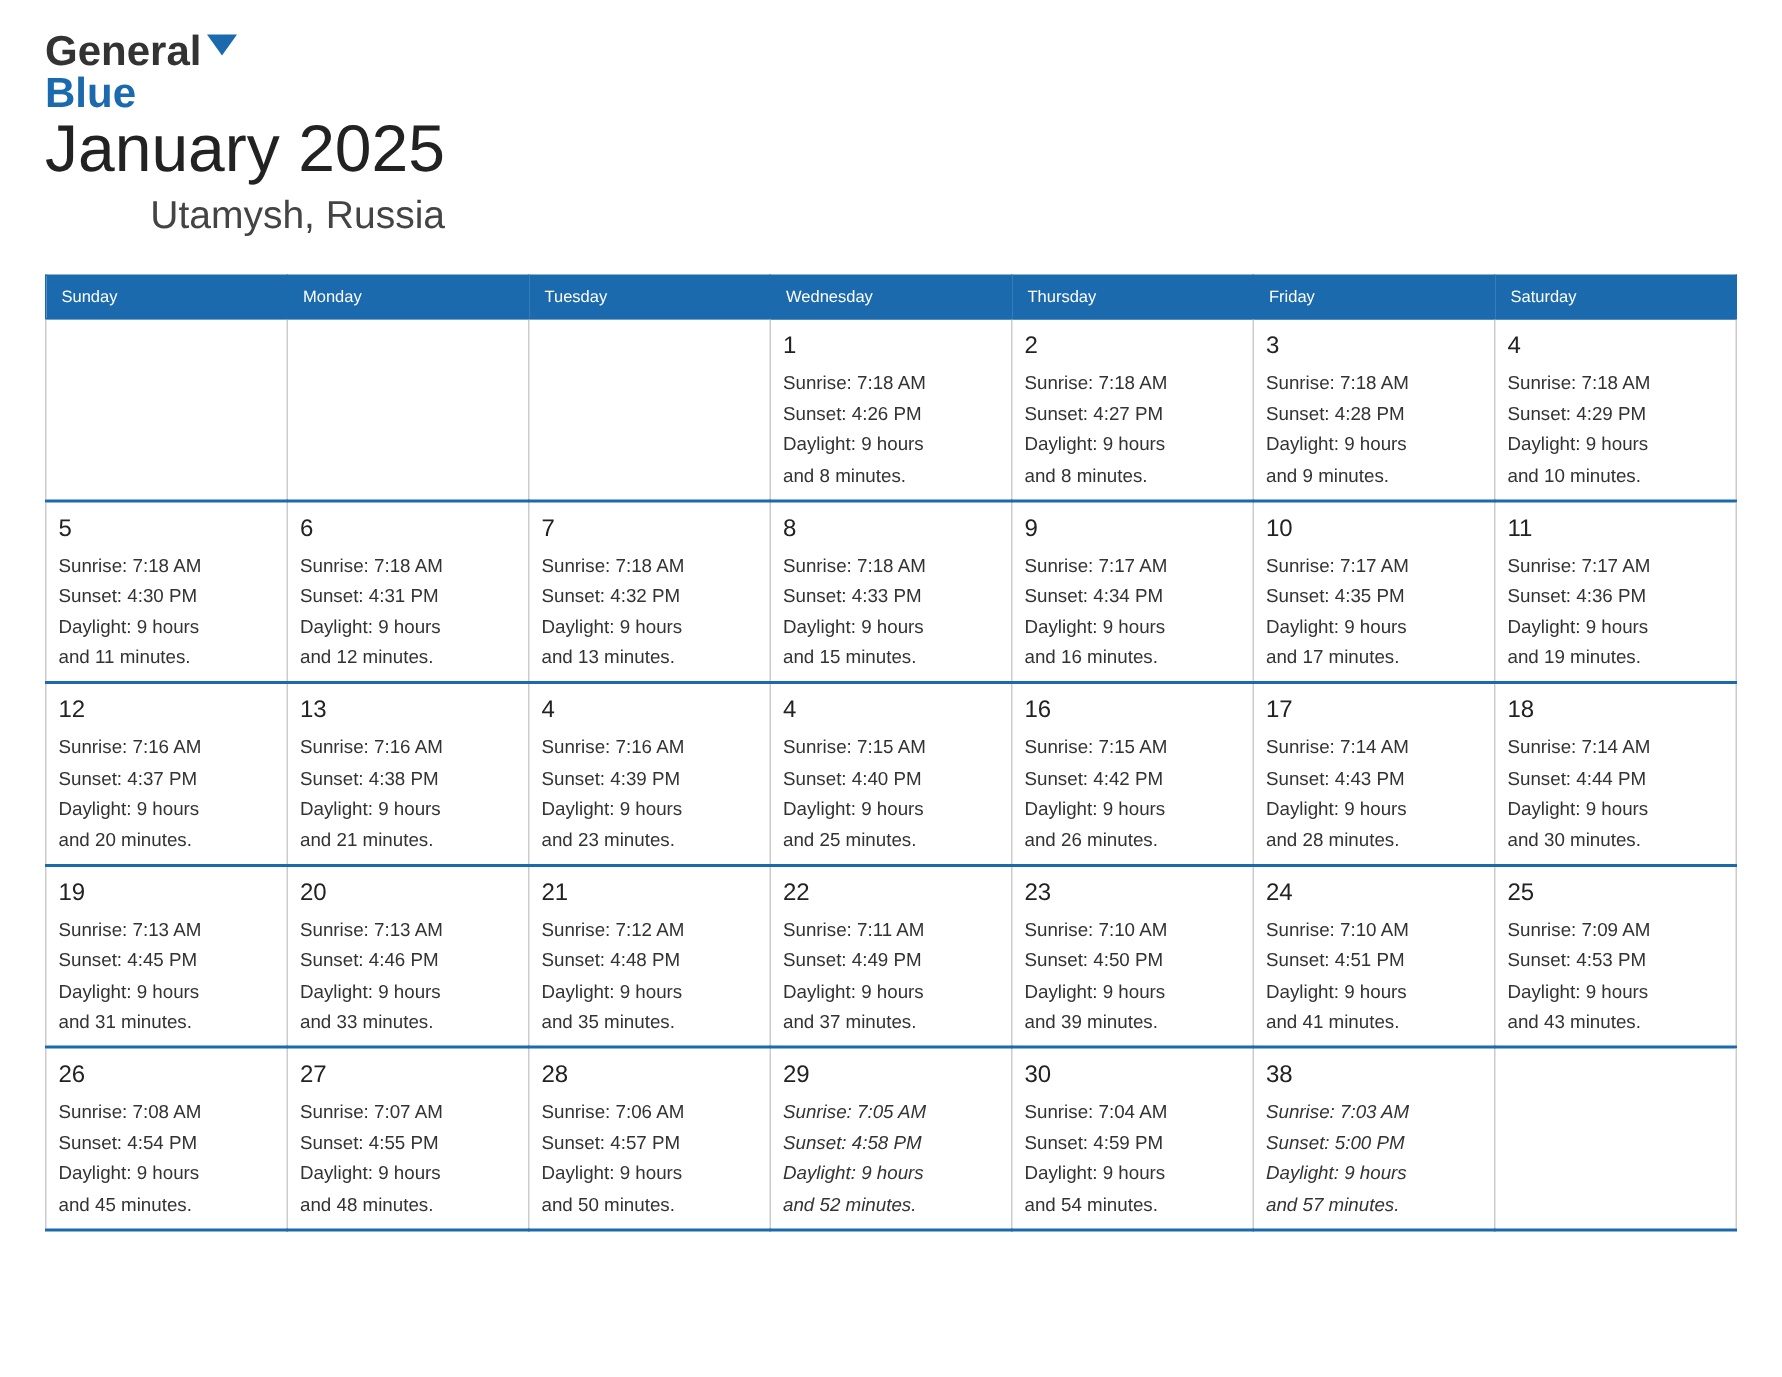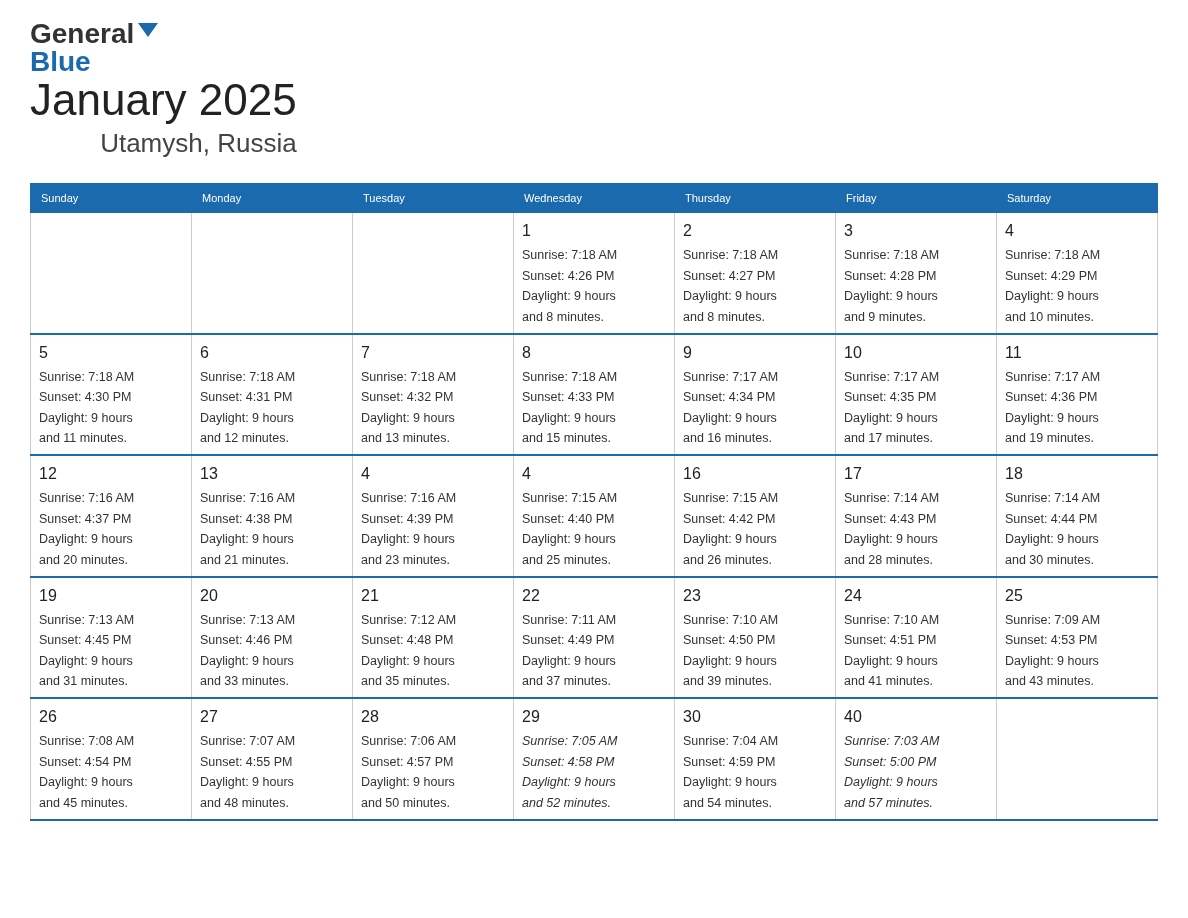--- a/index.html
+++ b/index.html
@@ -261,20 +261,20 @@
 Daylight: 9 hours
 and 50 minutes.</span></td>
         <td><span class="day-number">29</span><span class="day-info" style="white-space: pre-line; font-style: italic;">Sunrise: 7:05 AM
 Sunset: 4:58 PM
 Daylight: 9 hours
 and 52 minutes.</span></td>
         <td><span class="day-number">30</span><span class="day-info" style="white-space: pre-line;">Sunrise: 7:04 AM
 Sunset: 4:59 PM
 Daylight: 9 hours
 and 54 minutes.</span></td>
-        <td><span class="day-number">40</span><span class="day-info" style="white-space: pre-line; font-style: italic;">Sunrise: 7:03 AM
+        <td><span class="day-number">38</span><span class="day-info" style="white-space: pre-line; font-style: italic;">Sunrise: 7:03 AM
 Sunset: 5:00 PM
 Daylight: 9 hours
 and 57 minutes.</span></td>
         <td class="empty"></td>
       </tr>
     </tbody>
 </table>
 
 </body></html>

